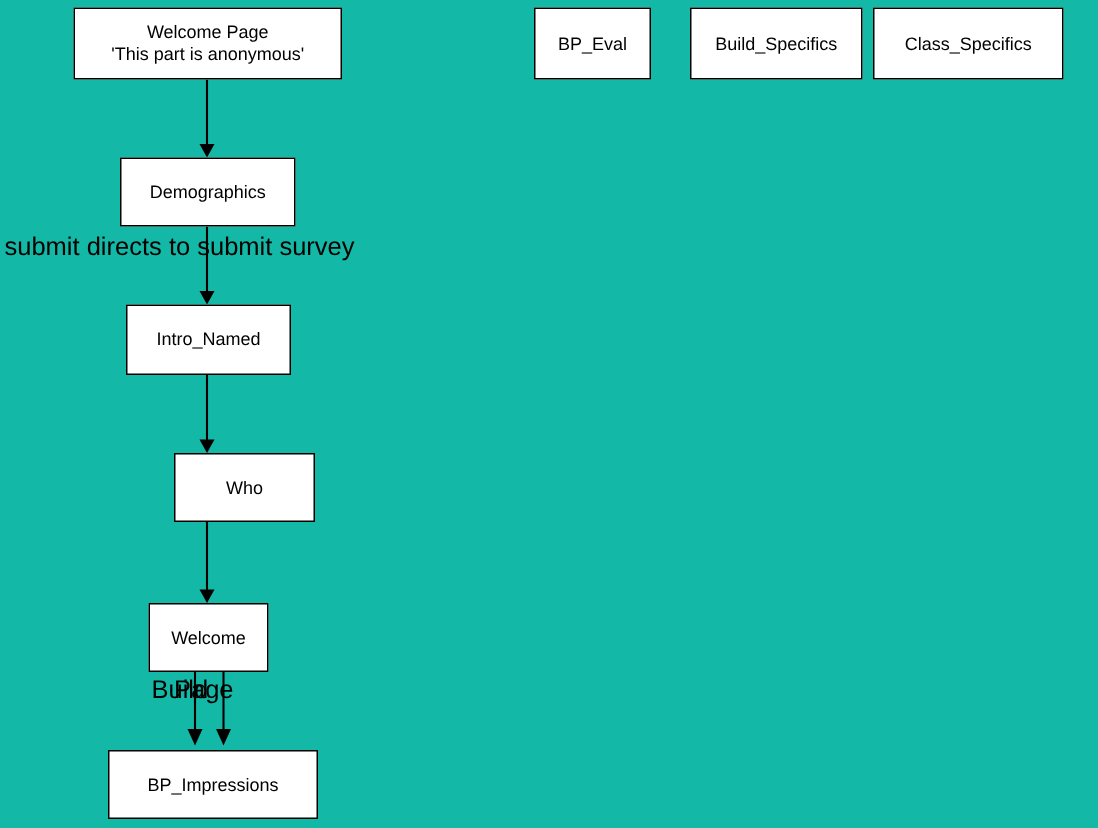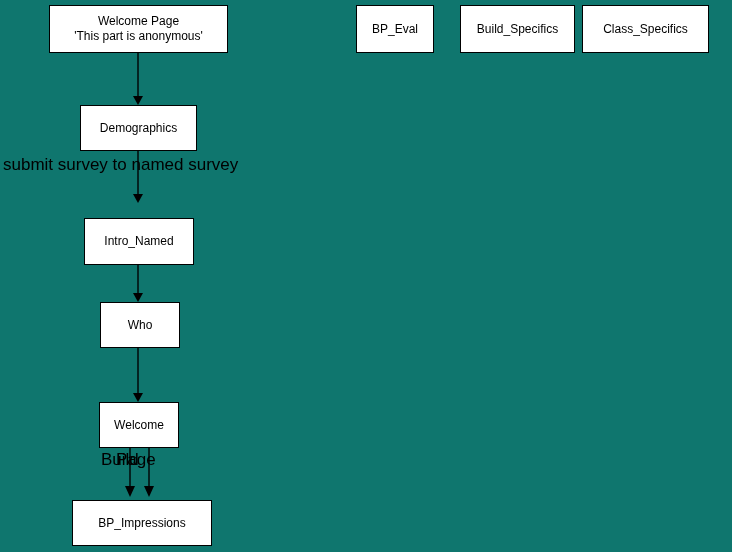--- a/index.html
+++ b/index.html
@@ -8,21 +8,21 @@
     background: #ffffff;
   }
   body {
     font-family: "Liberation Sans", sans-serif;
     color: #000000;
   }
   #canvas {
     position: relative;
     width: 732px;
     height: 552px;
-    background: #0f766e;
+    background: #14b8a6;
     overflow: hidden;
   }
   .node {
     position: absolute;
     box-sizing: border-box;
     border: 1px solid #000000;
     background: #ffffff;
     display: flex;
     flex-direction: column;
     align-items: center;
@@ -108,35 +108,35 @@
   </div>
 
   <div class="node" style="left:582px; top:5px; width:127px; height:48px;">
     <span>Class_Specifics</span>
   </div>
 
   <div class="node" style="left:80px; top:105px; width:117px; height:46px;text-align:center;">
     <span>Demographics</span>
   </div>
 
-  <div class="node" style="left:84px; top:218px; width:110px; height:47px;">
+  <div class="node" style="left:84px; top:203px; width:110px; height:47px;">
     <span>Intro_Named</span>
   </div>
 
-  <div class="node" style="left:100px; top:302px; width:80px; height:46px;">
+  <div class="node" style="left:116px; top:302px; width:94px; height:46px;">
     <span>Who</span>
   </div>
 
   <div class="node" style="left:99px; top:402px; width:80px; height:46px;">
     <span>Welcome</span>
   </div>
 
   <div class="node" style="left:72px; top:500px; width:140px; height:46px;">
     <span>BP_Impressions</span>
   </div>
 
-  <div class="edge-label" style="left:3px; top:155px;">submit survey to named survey</div>
+  <div class="edge-label" style="left:3px; top:155px;">submit directs to submit survey</div>
 
   <div class="edge-label" style="left:101px; top:450px;">Build</div>
 
   <div class="edge-label" style="left:116px; top:450px;">Page</div>
 
 </div>
 
 </body></html>

